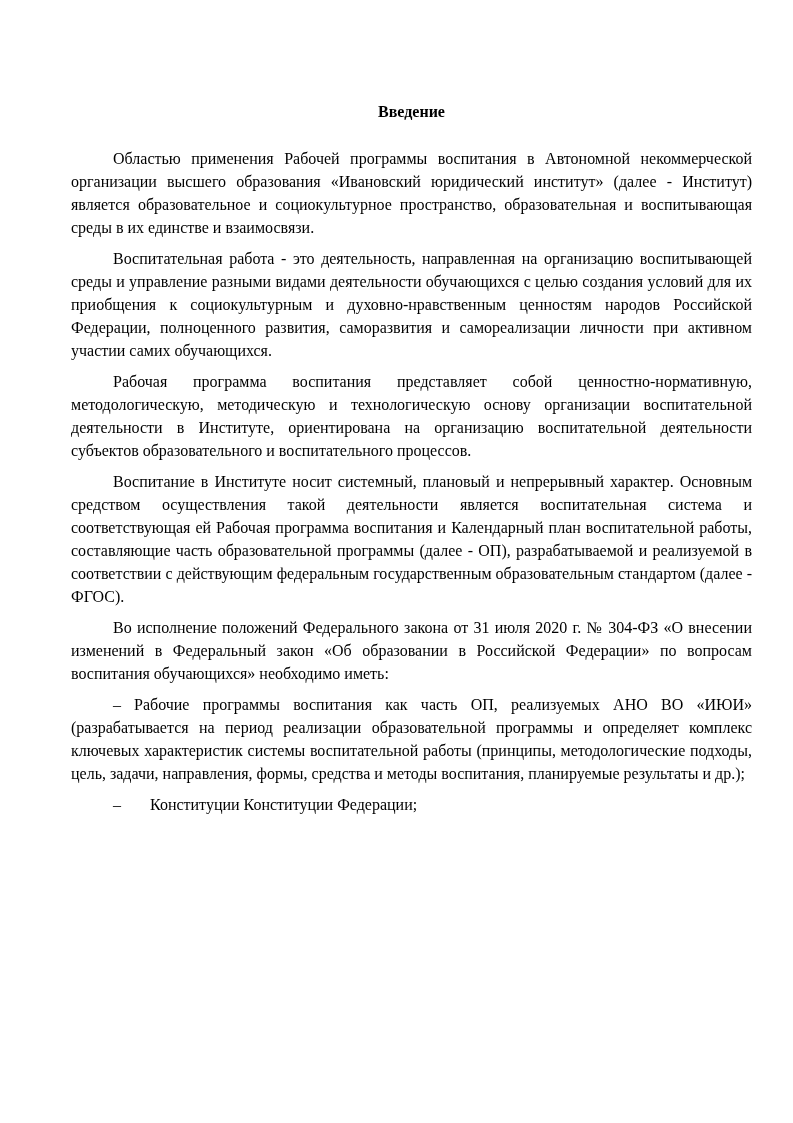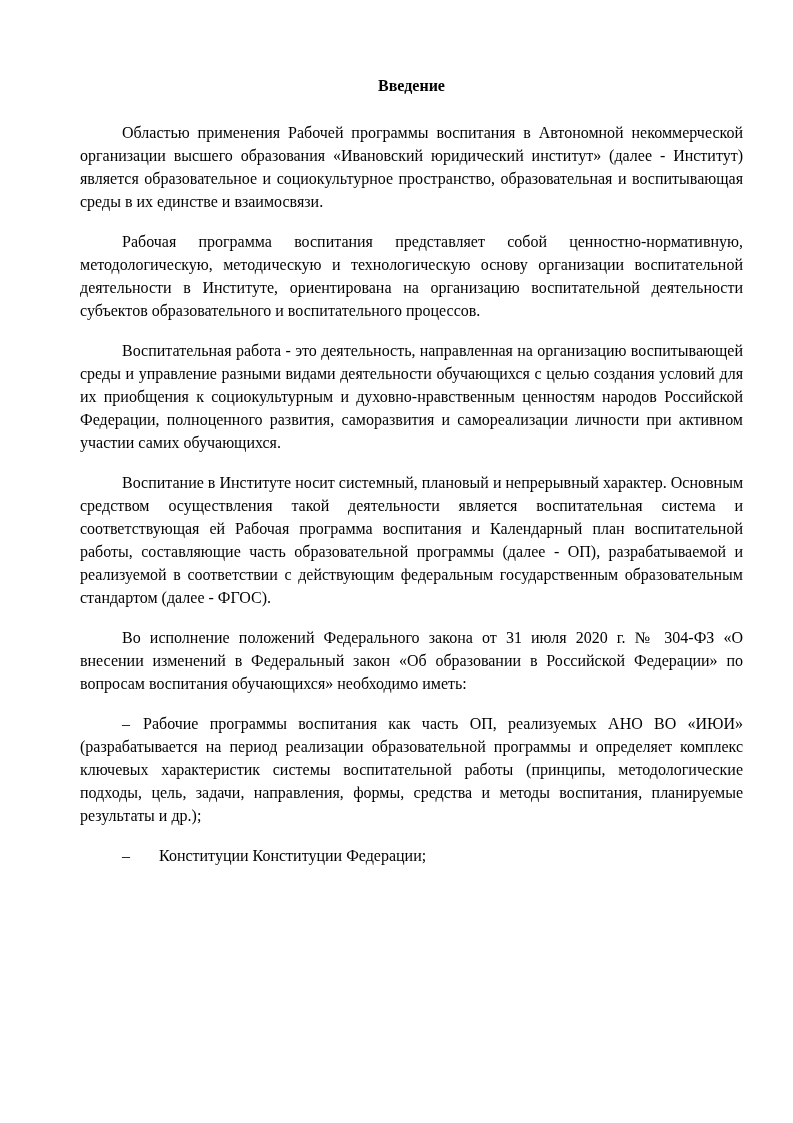--- a/index.html
+++ b/index.html
@@ -13,48 +13,48 @@
     overflow: hidden;
     font-family: "Liberation Serif", "DejaVu Serif", serif;
     font-size: 16px;
     line-height: 23px;
     color: #000000;
   }
   .page {
     box-sizing: border-box;
     width: 793px;
     height: 1123px;
-    padding: 74px 33px 0 63px;
+    padding: 100px 33px 0 63px;
     background: #ffffff;
   }
   .doc-title {
     text-align: center;
     font-weight: 700;
     margin: 0 0 24px 0;
   }
   .doc-body p {
-    margin: 17px;
+    margin: 8px;
     padding: 0;
     text-align: justify;
     text-indent: 42px;
   }
   .doc-body p .marker {
     padding-right: 13px;
   }
   .doc-body p.bullet_wide .marker {
     padding-right: 29px;
   }
 </style>
 </head>
 <body>
 
 <div class="page">
   <div class="doc-title">Введение</div>
   <div class="doc-body">
       <p class="indent">Областью применения Рабочей программы воспитания в Автономной некоммерческой организации высшего образования «Ивановский юридический институт» (далее - Институт) является образовательное и социокультурное пространство, образовательная и воспитывающая  среды в их единстве и взаимосвязи.</p>
+      <p class="indent">Воспитательная работа - это деятельность, направленная на организацию воспитывающей среды и управление разными видами деятельности обучающихся с целью создания условий для их приобщения к социокультурным и духовно-нравственным ценностям народов Российской Федерации, полноценного развития, саморазвития и самореализации личности при активном участии самих обучающихся.</p>
       <p class="indent">Рабочая программа воспитания представляет собой ценностно-нормативную, методологическую, методическую и технологическую основу организации воспитательной деятельности в Институте, ориентирована на организацию воспитательной деятельности субъектов образовательного и воспитательного процессов.</p>
-      <p class="indent">Воспитательная работа - это деятельность, направленная на организацию воспитывающей среды и управление разными видами деятельности обучающихся с целью создания условий для их приобщения к социокультурным и духовно-нравственным ценностям народов Российской Федерации, полноценного развития, саморазвития и самореализации личности при активном участии самих обучающихся.</p>
       <p class="indent">Воспитание в Институте носит системный, плановый и непрерывный характер. Основным средством осуществления такой деятельности является воспитательная система и соответствующая ей Рабочая программа воспитания и Календарный план воспитательной работы, составляющие часть образовательной программы (далее - ОП), разрабатываемой и реализуемой в соответствии с действующим федеральным государственным образовательным стандартом (далее - ФГОС).</p>
       <p class="indent">Во исполнение положений Федерального закона от 31 июля 2020 г. № 304-ФЗ «О внесении изменений в Федеральный закон «Об образовании в Российской Федерации» по вопросам воспитания обучающихся» необходимо иметь:</p>
       <p class="bullet"><span class="marker">–</span><span>Рабочие программы воспитания как часть ОП, реализуемых АНО ВО «ИЮИ» (разрабатывается на период реализации образовательной программы и определяет комплекс ключевых характеристик системы воспитательной работы (принципы, методологические подходы, цель, задачи, направления, формы, средства и методы воспитания, планируемые результаты и др.);</span></p>
       <p class="bullet_wide"><span class="marker">–</span><span>Конституции Конституции Федерации;</span></p>
     </div>
 </div>
 
 </body></html>

